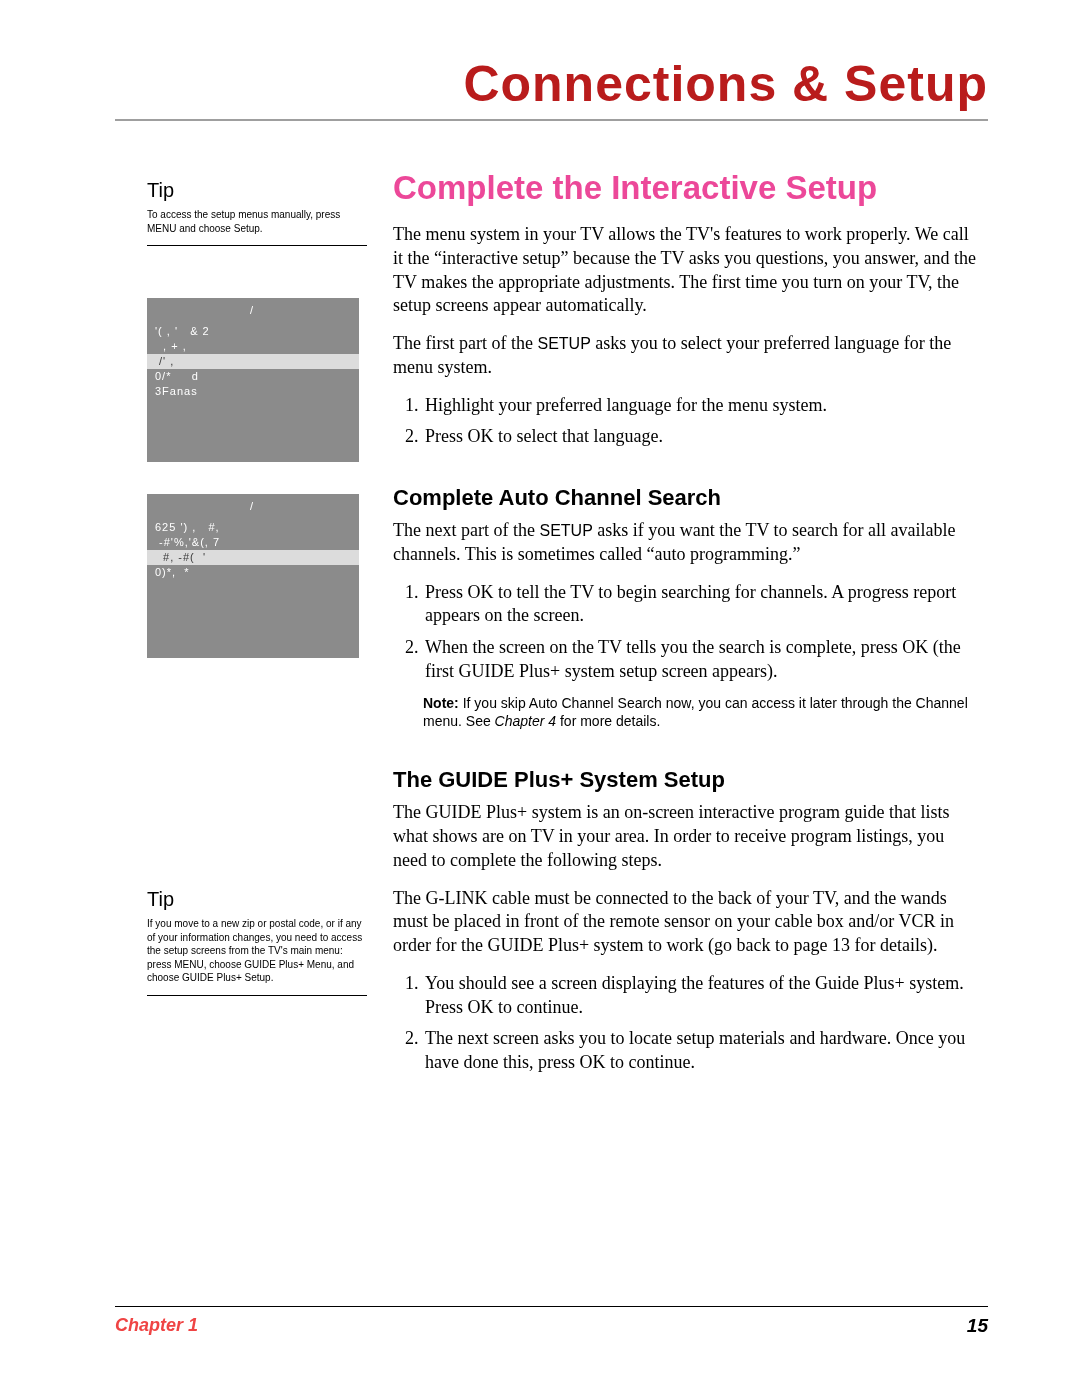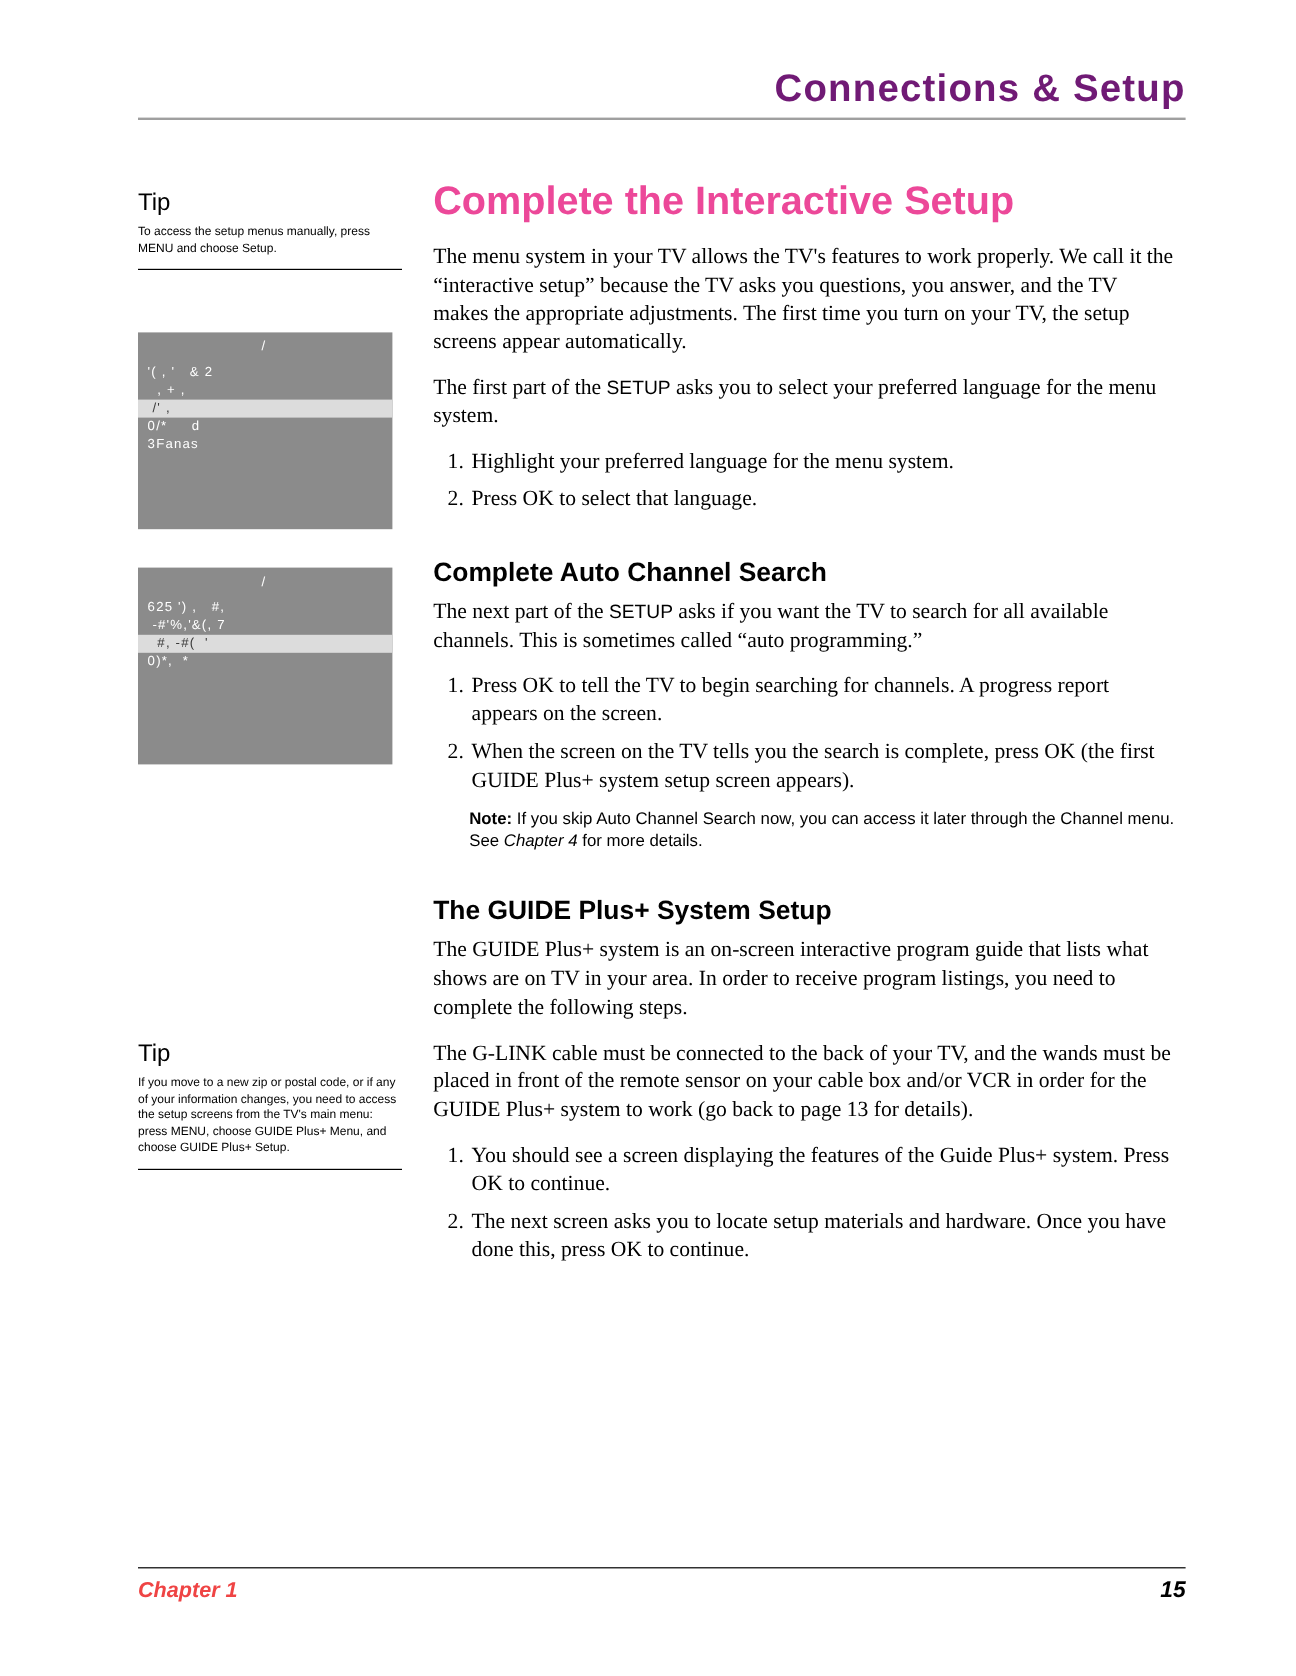--- a/index.html
+++ b/index.html
@@ -13,35 +13,36 @@
   }
   .page {
     width: 1080px;
     height: 1397px;
     position: relative;
     padding: 55px 92px 0 115px;
   }
   .header-title {
     font-family: "Arial Black", Arial, sans-serif;
     font-weight: 900;
-    font-size: 32px;
-    color: #701a75;
+    font-size: 50px;
+    color: #b91c1c;
     text-align: right;
     letter-spacing: 1px;
     margin: 0 0 6px 0;
   }
   .header-rule {
     border: none;
     border-top: 2px solid #9f9f9f;
     margin: 0;
   }
   .columns {
     display: flex;
     margin-top: 48px;
     gap: 26px;
+    margin-left: 32px;
   }
   .sidebar {
     width: 220px;
     flex: 0 0 220px;
   }
   .main {
     flex: 1;
     padding-right: 8px;
   }
   .tip-heading {

